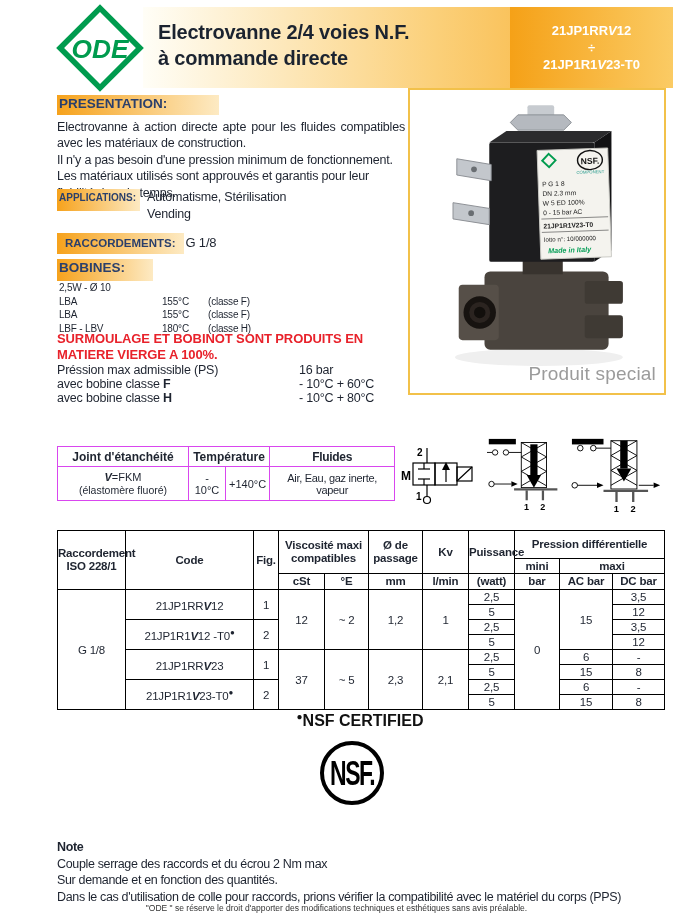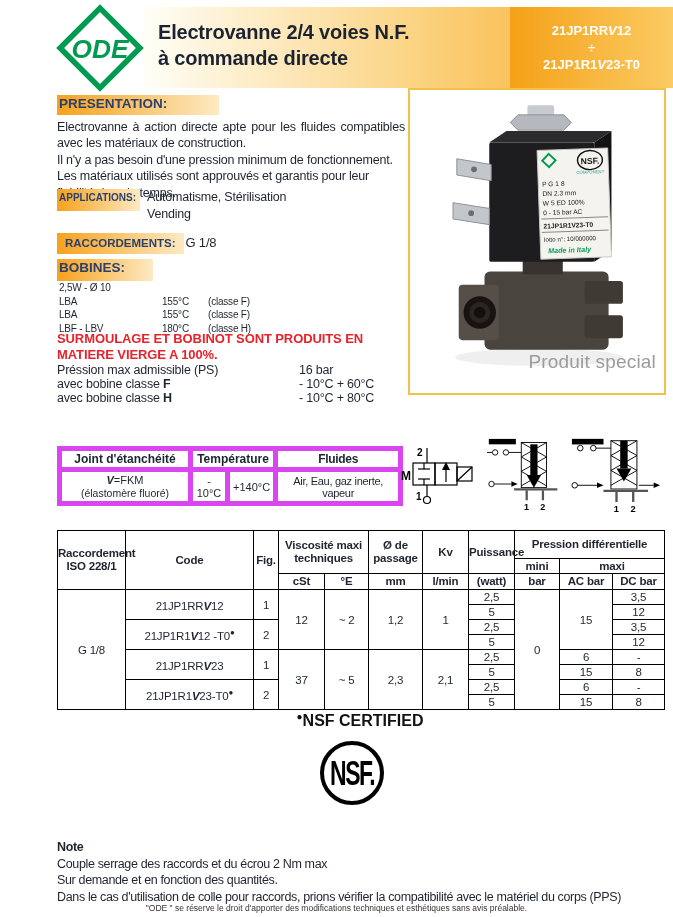--- a/index.html
+++ b/index.html
@@ -36,26 +36,26 @@
   #bobines .hl { font-size:13.5px; width:96px; height:22px; }
   .bob-rows { margin-left:2px; width:248px; }
   .bob-row { display:grid; grid-template-columns:103px 46px auto; line-height:13.5px; font-size:10px; }
   #warning { top:331px; color:#e8222b; font-weight:bold; font-size:13px; line-height:15.5px; letter-spacing:-0.1px; }
   #specs { top:363px; }
   .spec-row { display:grid; grid-template-columns:242px auto; line-height:14px; }
 
   
   .photo { position:absolute; left:408px; top:88px; width:258px; height:307px;
     border:2px solid #f2c14a; background:#fff; }
-  .photo-caption { position:absolute; right:8px; bottom:20px; font-size:19px; color:#9b9b9b; letter-spacing:0.2px;margin-left:44px; }
+  .photo-caption { position:absolute; right:8px; bottom:8px; font-size:19px; color:#9b9b9b; letter-spacing:0.2px;margin-left:44px; }
   .valve-svg { position:absolute; left:22px; top:8px; }
 
   
   .seal { position:absolute; left:57px; top:446px; border-collapse:collapse; }
-  .seal th, .seal td { border:5px solid #d946ef; text-align:center; padding:1px 3px; }
+  .seal th, .seal td { border:1px solid #d946ef; text-align:center; padding:1px 3px; }
   .seal th { font-size:12px; height:20px; }
   .seal td { font-size:11px; height:34px; }
   .seal .joint-cell { text-align:center; line-height:12.5px; }
   .seal .fl { width:125px; letter-spacing:-0.3px; }
 
   
   .schem { position:absolute; }
   #schem1 { left:400px; top:444px; }
   #schem2 { left:487px; top:437px; }
   #schem3 { left:570px; top:437px; }
@@ -333,21 +333,21 @@
     <thead>
       <tr>
         <th rowspan="3">
             <div>Raccordement</div>
             <div>ISO 228/1</div>
           </th>
         <th rowspan="3">Code</th>
         <th rowspan="3">Fig.</th>
         <th colspan="2" rowspan="2">
             <div>Viscosité maxi</div>
-            <div>techniques</div>
+            <div>compatibles</div>
           </th>
         <th rowspan="2">
             <div>Ø de</div>
             <div>passage</div>
           </th>
         <th rowspan="2">Kv</th>
         <th rowspan="2">Puissance</th>
         <th colspan="3">Pression différentielle</th>
       </tr>
       <tr>

